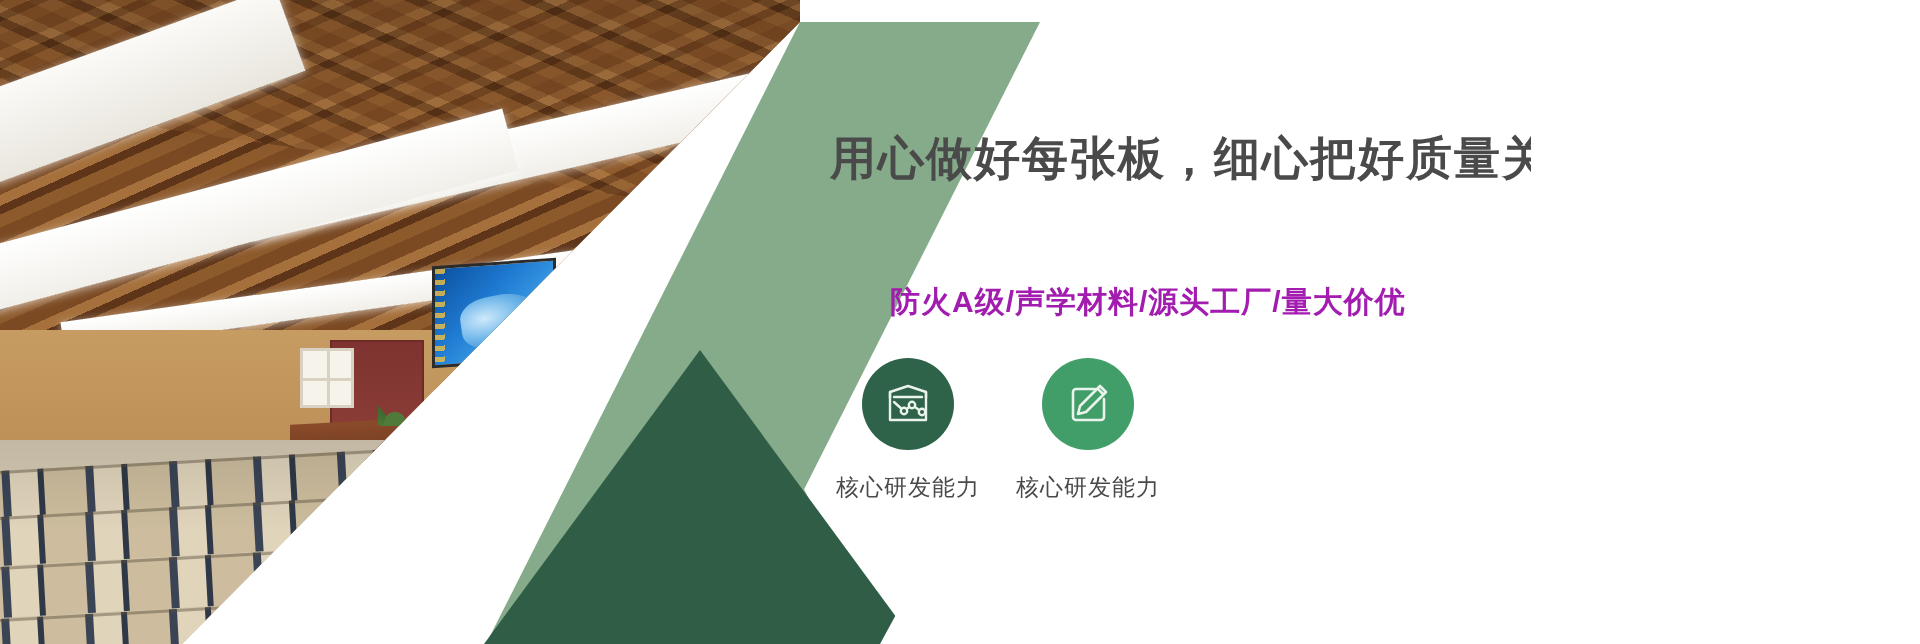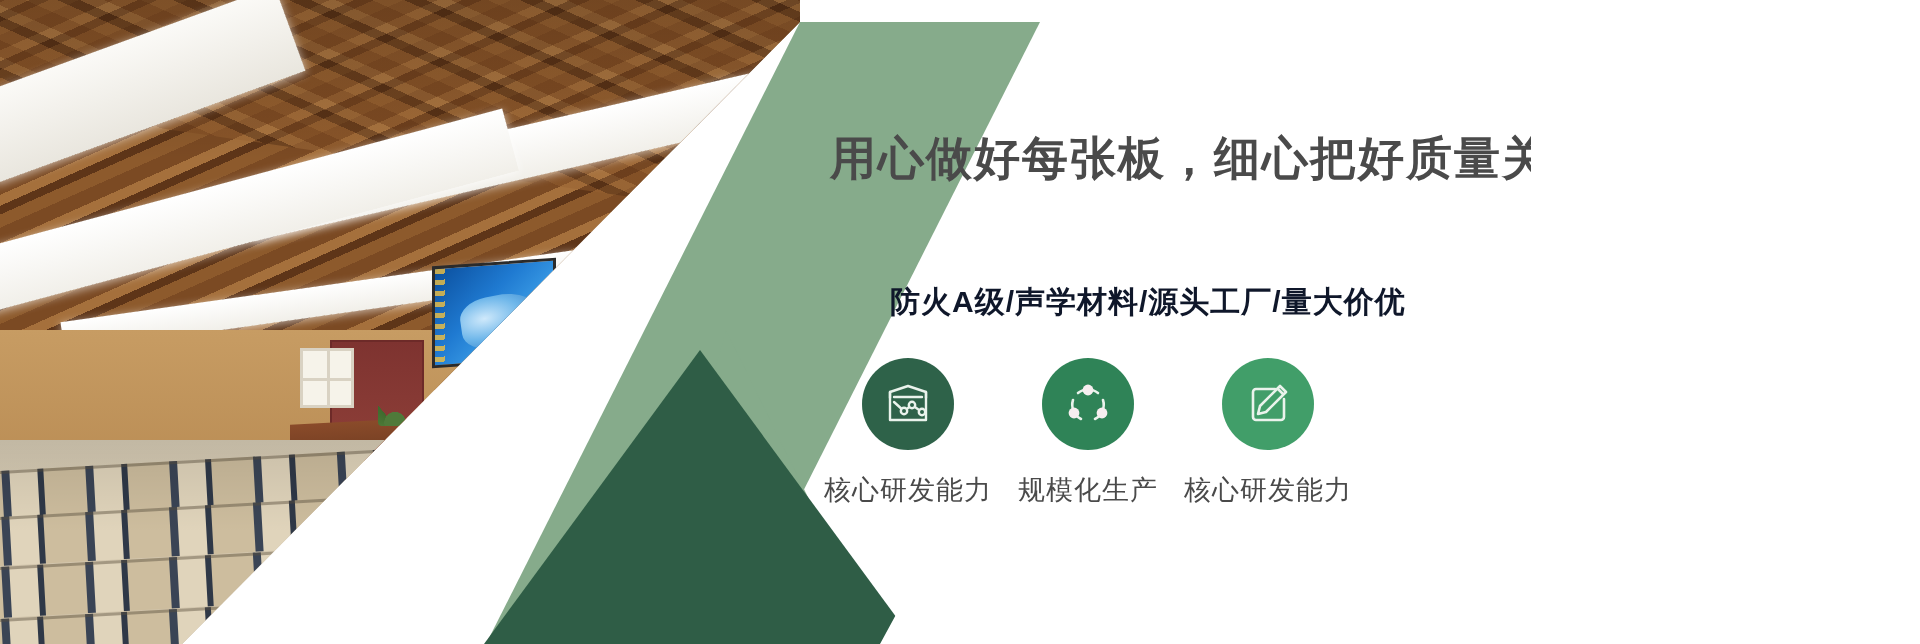--- a/index.html
+++ b/index.html
@@ -208,21 +208,21 @@
     color: #4a4a4a;
     letter-spacing: 2px;
     white-space: nowrap;
   }
   .subline {
     position: absolute;
     left: 60px;
     top: 282px;
     font-size: 30px;
     font-weight: bold;
-    color: #0f172a;
+    color: #a21caf;
     letter-spacing: 1px;
     white-space: nowrap;
   }
 
   .features {
     position: absolute;
     left: 14px;
     top: 358px;
     display: flex;
     gap: 52px;
@@ -236,21 +236,21 @@
   .circle {
     width: 92px;
     height: 92px;
     border-radius: 50%;
     display: flex;
     align-items: center;
     justify-content: center;
   }
   .feature-label {
     margin-top: 22px;
-    font-size: 27px;
+    font-size: 23px;
     color: #4a4a4a;
     letter-spacing: 1px;
     white-space: nowrap;
   }
   .circle svg { display: block; }
 </style>
 </head>
 <body>
 
 <div class="banner">
@@ -319,35 +319,20 @@
               <path d="M12 24 L22 33 L30 27 L40 34"></path>
               <circle cx="22" cy="33" r="3.2" fill="#2e6249"></circle>
               <circle cx="30" cy="27" r="3.2" fill="#2e6249"></circle>
               <circle cx="40" cy="34" r="3.2" fill="#2e6249"></circle>
             </svg>
           </span>
         </div>
         <div class="feature-label">核心研发能力</div>
       </div>
 
-      <div class="feature">
-        <div class="circle" style="background:#2f8357;">
-          <span>
-            <svg width="52" height="52" viewBox="0 0 52 52" fill="none" stroke="#eaf3ec" stroke-width="2.6" stroke-linecap="round">
-              <path d="M16 15 A16 16 0 0 1 36 15"></path>
-              <path d="M41 22 A16 16 0 0 1 33 41"></path>
-              <path d="M19 41 A16 16 0 0 1 11 22"></path>
-              <circle cx="26" cy="12" r="5.4" fill="#f7eef0" stroke="none"></circle>
-              <circle cx="12" cy="35" r="5.4" fill="#f7eef0" stroke="none"></circle>
-              <circle cx="40" cy="35" r="5.4" fill="#f7eef0" stroke="none"></circle>
-            </svg>
-          </span>
-        </div>
-        <div class="feature-label">规模化生产</div>
-      </div>
 
       <div class="feature">
         <div class="circle" style="background:#419e69;">
           <span>
             <svg width="52" height="52" viewBox="0 0 52 52" fill="none" stroke="#eaf3ec" stroke-width="2.6" stroke-linecap="round" stroke-linejoin="round">
               <path d="M33 11 H14 a3 3 0 0 0 -3 3 V39 a3 3 0 0 0 3 3 H39 a3 3 0 0 0 3 -3 V21"></path>
               <path d="M38 8 L44 14 L24 34 L16 36 L18 28 Z"></path>
               <path d="M36 11 L41 16"></path>
             </svg>
           </span>

